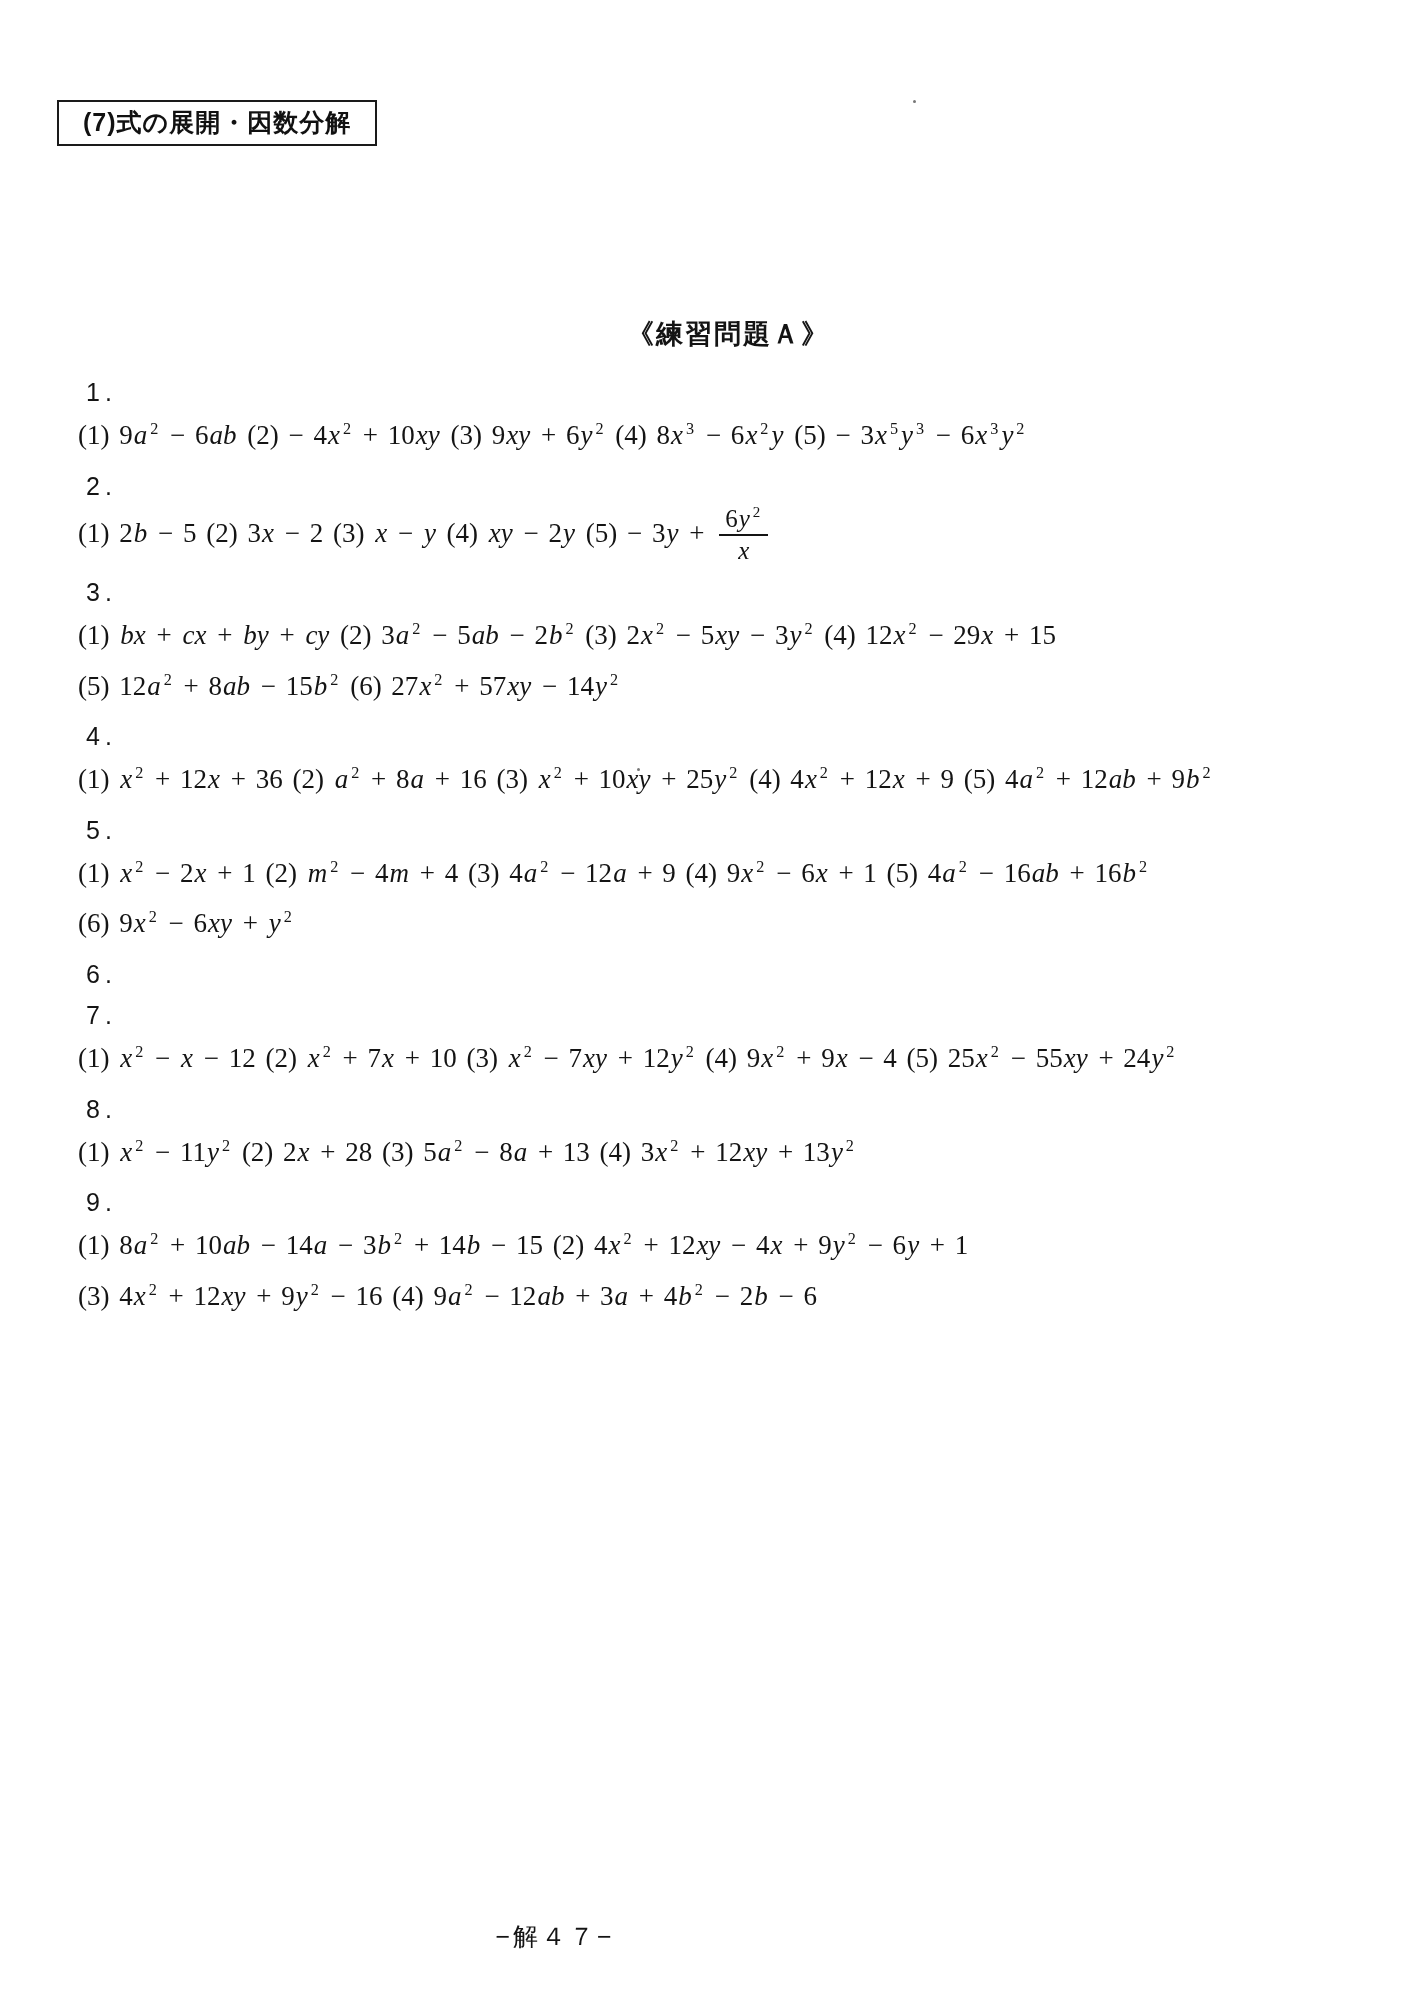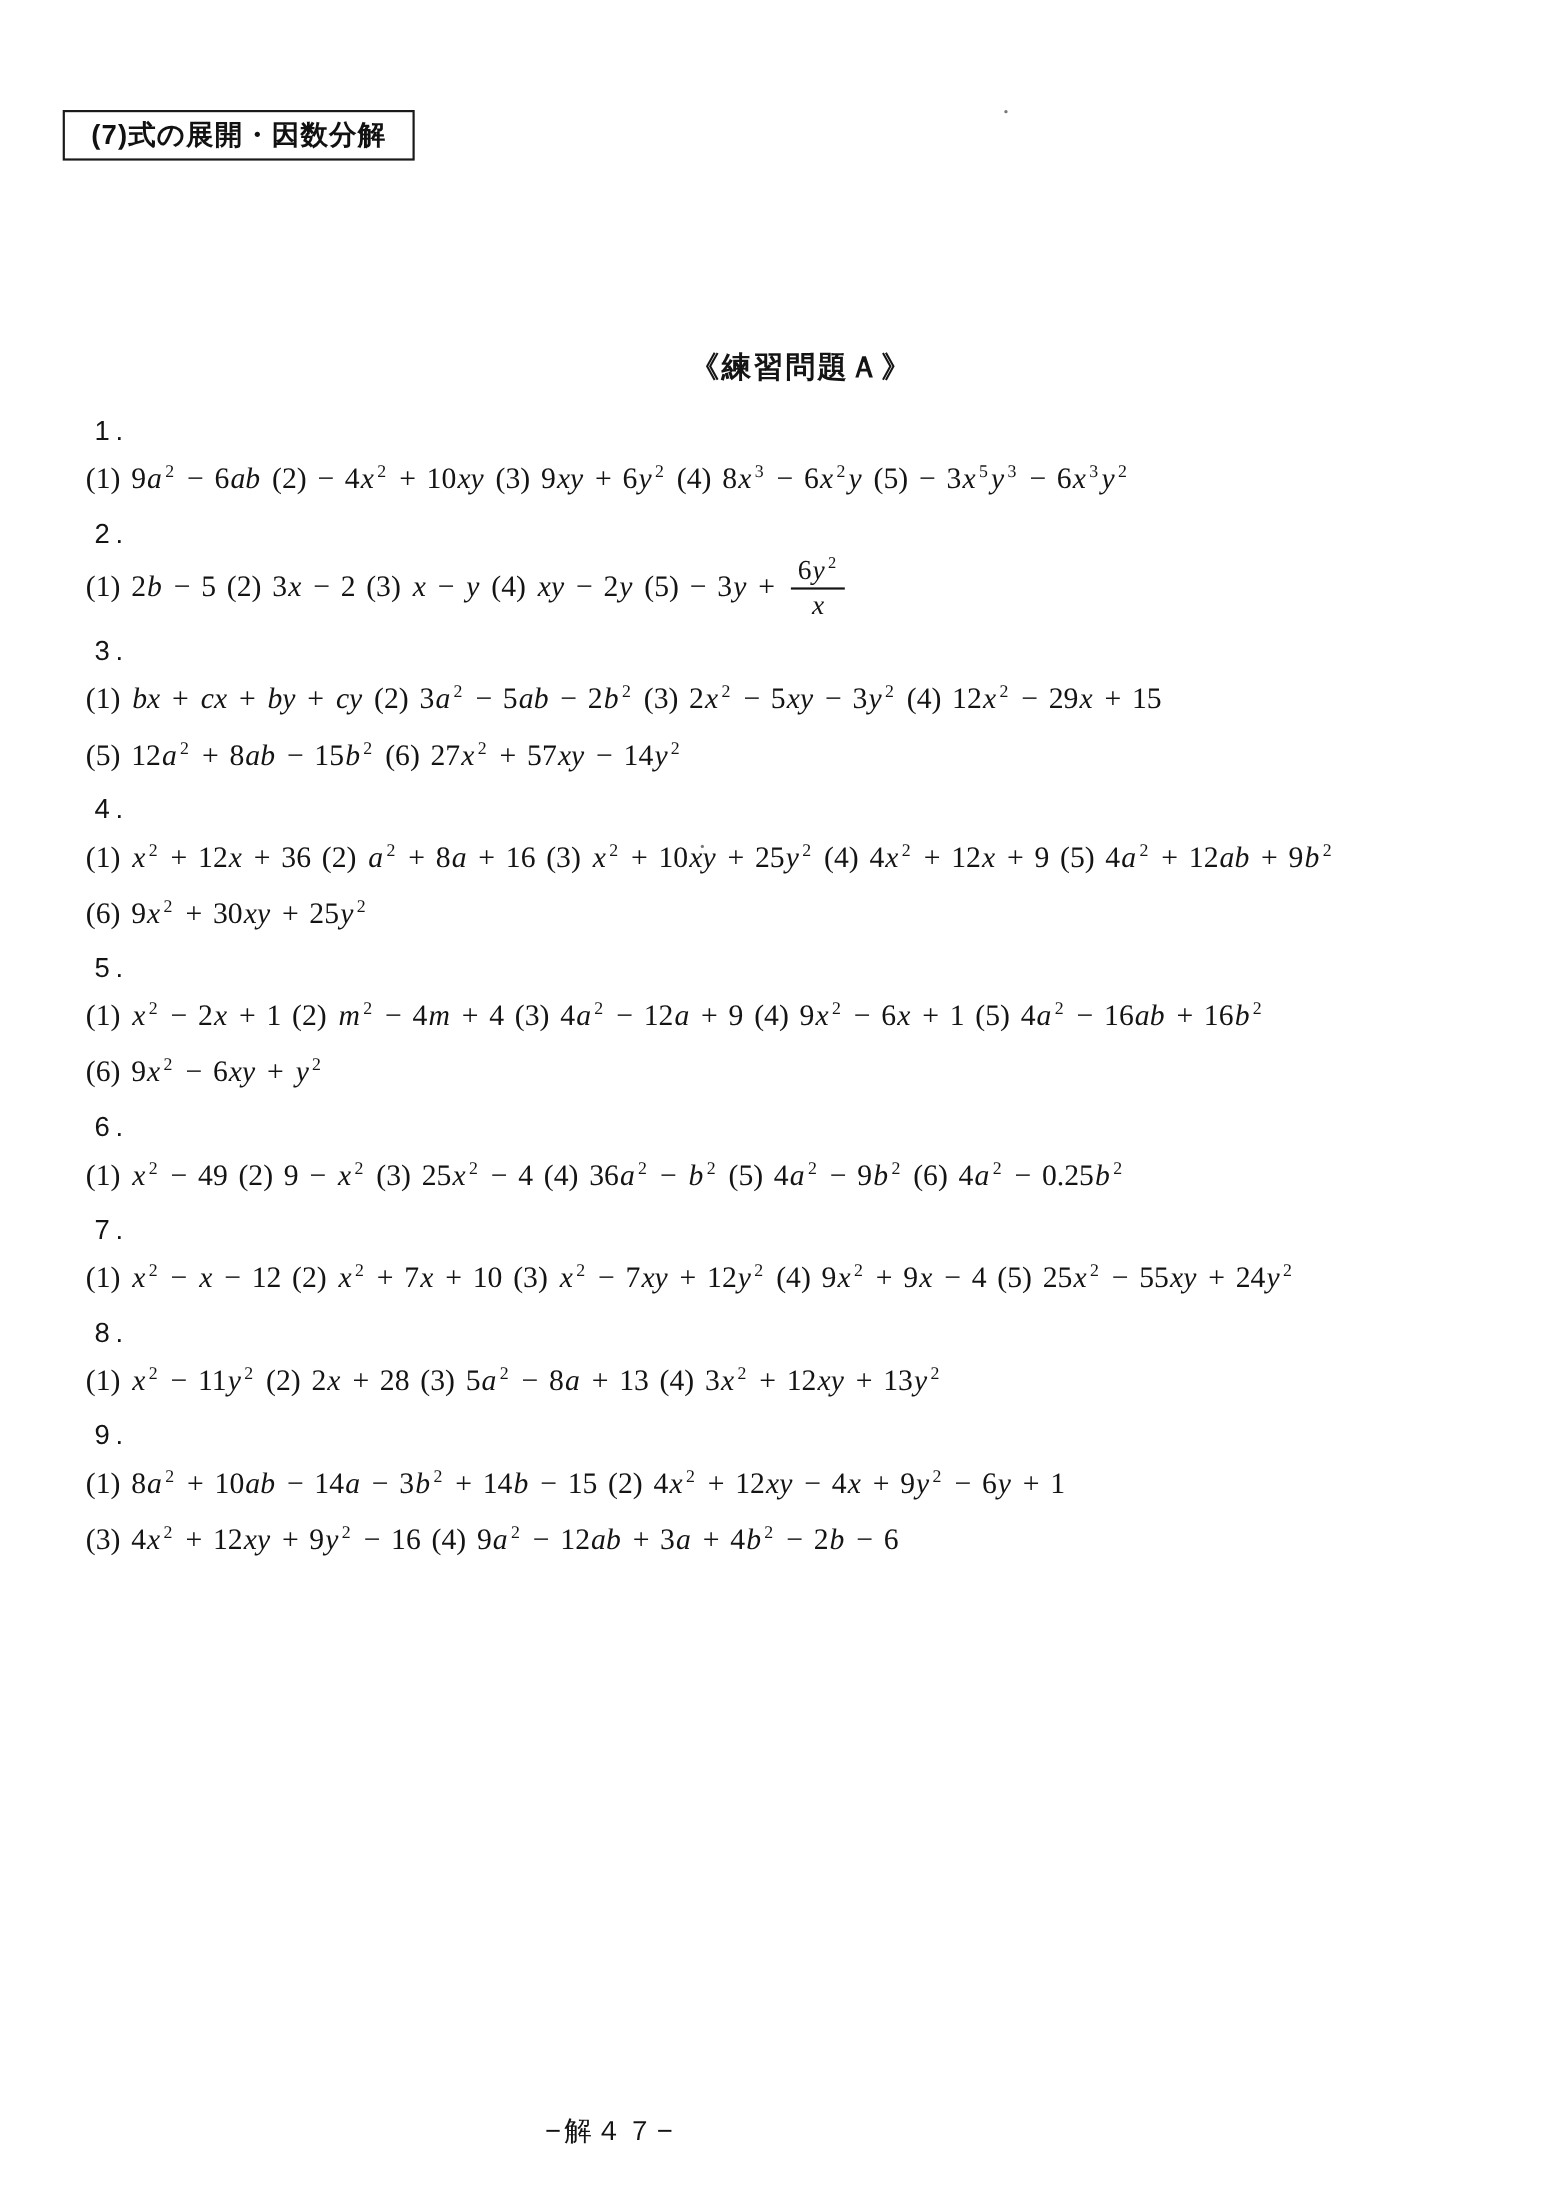--- a/index.html
+++ b/index.html
@@ -77,32 +77,30 @@
 
   <div class="sec">
     <div class="secnum">3.</div>
     <div class="mathline">(1) <i>bx</i> + <i>cx</i> + <i>by</i> + <i>cy</i> (2) 3<i>a</i><sup>2</sup> − 5<i>ab</i> − 2<i>b</i><sup>2</sup> (3) 2<i>x</i><sup>2</sup> − 5<i>xy</i> − 3<i>y</i><sup>2</sup> (4) 12<i>x</i><sup>2</sup> − 29<i>x</i> + 15</div>
     <div class="mathline">(5) 12<i>a</i><sup>2</sup> + 8<i>ab</i> − 15<i>b</i><sup>2</sup> (6) 27<i>x</i><sup>2</sup> + 57<i>xy</i> − 14<i>y</i><sup>2</sup></div>
   </div>
 
   <div class="sec">
     <div class="secnum">4.</div>
     <div class="mathline">(1) <i>x</i><sup>2</sup> + 12<i>x</i> + 36 (2) <i>a</i><sup>2</sup> + 8<i>a</i> + 16 (3) <i>x</i><sup>2</sup> + 10<i>xy</i> + 25<i>y</i><sup>2</sup> (4) 4<i>x</i><sup>2</sup> + 12<i>x</i> + 9 (5) 4<i>a</i><sup>2</sup> + 12<i>ab</i> + 9<i>b</i><sup>2</sup></div>
-    <div class="mathline">(6) 9<i>x</i><sup>2</sup> + 30<i>xy</i> + 25<i>y</i><sup>2</sup></div>
   </div>
 
   <div class="sec">
     <div class="secnum">5.</div>
     <div class="mathline">(1) <i>x</i><sup>2</sup> − 2<i>x</i> + 1 (2) <i>m</i><sup>2</sup> − 4<i>m</i> + 4 (3) 4<i>a</i><sup>2</sup> − 12<i>a</i> + 9 (4) 9<i>x</i><sup>2</sup> − 6<i>x</i> + 1 (5) 4<i>a</i><sup>2</sup> − 16<i>ab</i> + 16<i>b</i><sup>2</sup></div>
     <div class="mathline">(6) 9<i>x</i><sup>2</sup> − 6<i>xy</i> + <i>y</i><sup>2</sup></div>
   </div>
 
   <div class="sec">
     <div class="secnum">6.</div>
-    <div class="mathline">(1) <i>x</i><sup>2</sup> − 49 (2) 9 − <i>x</i><sup>2</sup> (3) 25<i>x</i><sup>2</sup> − 4 (4) 36<i>a</i><sup>2</sup> − <i>b</i><sup>2</sup> (5) 4<i>a</i><sup>2</sup> − 9<i>b</i><sup>2</sup> (6) 4<i>a</i><sup>2</sup> − 0.25<i>b</i><sup>2</sup></div>
   </div>
 
   <div class="sec">
     <div class="secnum">7.</div>
     <div class="mathline">(1) <i>x</i><sup>2</sup> − <i>x</i> − 12 (2) <i>x</i><sup>2</sup> + 7<i>x</i> + 10 (3) <i>x</i><sup>2</sup> − 7<i>xy</i> + 12<i>y</i><sup>2</sup> (4) 9<i>x</i><sup>2</sup> + 9<i>x</i> − 4 (5) 25<i>x</i><sup>2</sup> − 55<i>xy</i> + 24<i>y</i><sup>2</sup></div>
   </div>
 
   <div class="sec">
     <div class="secnum">8.</div>
     <div class="mathline">(1) <i>x</i><sup>2</sup> − 11<i>y</i><sup>2</sup> (2) 2<i>x</i> + 28 (3) 5<i>a</i><sup>2</sup> − 8<i>a</i> + 13 (4) 3<i>x</i><sup>2</sup> + 12<i>xy</i> + 13<i>y</i><sup>2</sup></div>

